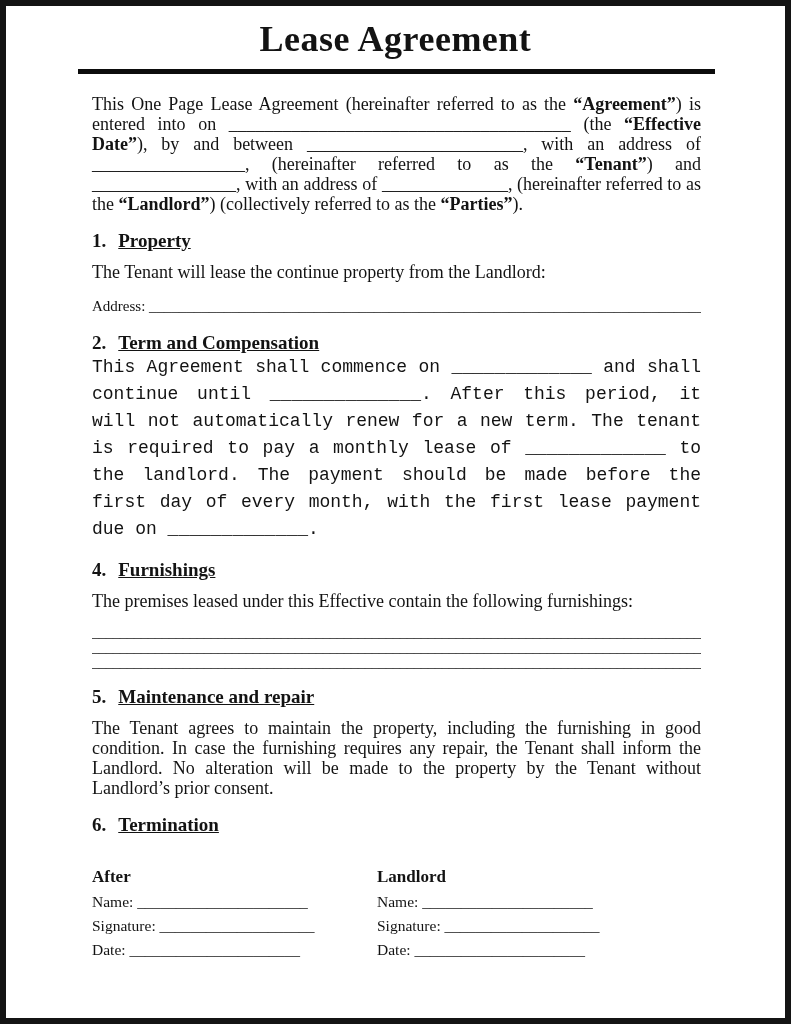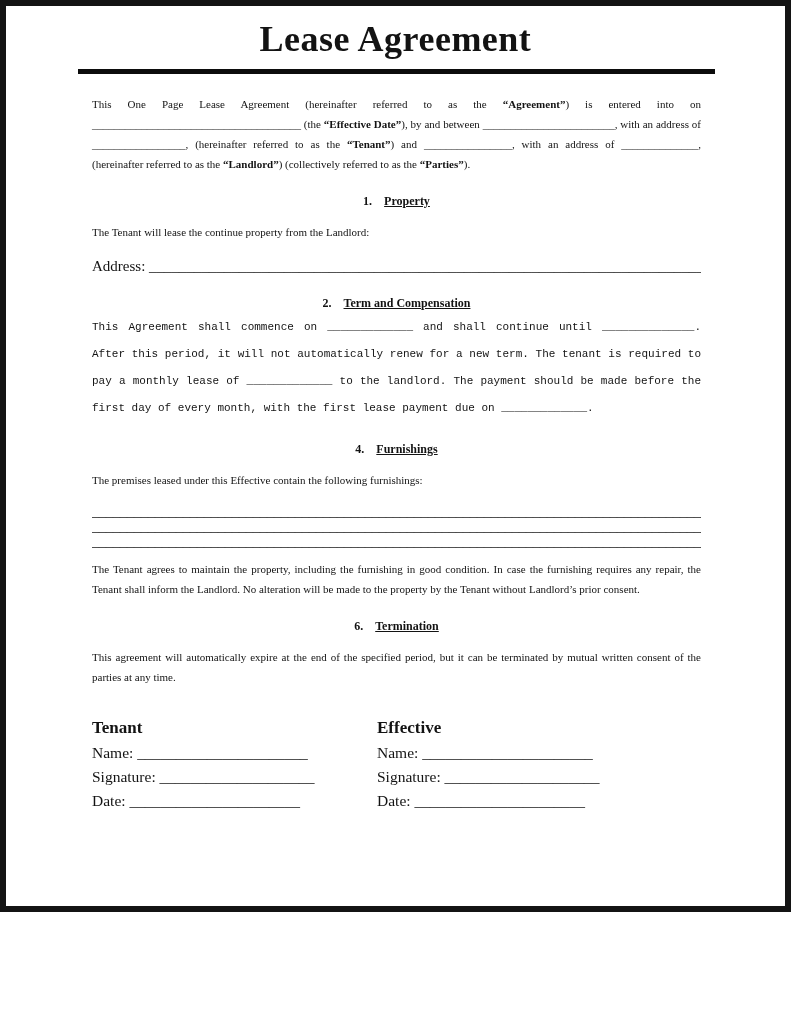--- a/index.html
+++ b/index.html
@@ -1,18 +1,18 @@
 <!DOCTYPE html>
 <html><head>
 <meta charset="utf-8">
 <style>
   html, body { margin: 0; padding: 0; background: #ffffff; }
   .page {
     width: 791px;
-    height: 912px;
+    height: 1024px;
     box-sizing: border-box;
     border: 6px solid #141414;
     background: #ffffff;
     font-family: "Liberation Serif", serif;
     color: #131313;
     overflow: hidden;
   }
   .doc-title {
     text-align: center;
     font-size: 36px;
@@ -22,33 +22,32 @@
   }
   .title-rule {
     height: 5px;
     background: #0c0c0c;
     margin: 9px 70px 0 72px;
   }
   .content {
     padding: 0 84px 0 86px;
   }
   .para {
-    font-size: 11px;
+    font-size: 18px;
     line-height: 20px;
     text-align: justify;
     margin: 10px 0 0 0;
   }
   .intro { margin-top: 20px; }
   .b { font-weight: bold; }
   .sec-h {
-    font-size: 12px;
+    font-size: 19px;
     font-weight: bold;
     margin: 16px 0 0 0;
     line-height: 22px;
-    text-align: center;
   }
   .sec-h .num { display: inline-block; margin-right: 12px; }
   .sec-h .sec-title { text-decoration: underline; }
   .spaced { line-height: 27px; margin-top: 0; font-family: Liberation Mono, monospace; }
   .fill-line {
     font-size: 15px;
     line-height: 20px;
     white-space: nowrap;
     overflow: hidden;
     margin-top: 14px;
@@ -107,37 +106,37 @@
       <h2 class="sec-h"><span class="num">4.</span><span class="sec-title">Furnishings</span></h2>
       <p class="para">The premises leased under this Effective contain the following furnishings:</p>
       <div class="blank-runs">
         <div class="fill-line">______________________________________________________________________________________________________________</div>
         <div class="fill-line">______________________________________________________________________________________________________________</div>
         <div class="fill-line">______________________________________________________________________________________________________________</div>
       </div>
     </div>
 
     <div class="section">
+      <h2 class="sec-h"><span class="num">5.</span><span class="sec-title">Maintenance and repair</span></h2>
       <p class="para">The Tenant agrees to maintain the property, including the furnishing in good condition. In case the furnishing requires any repair, the Tenant shall inform the Landlord. No alteration will be made to the property by the Tenant without Landlord’s prior consent.</p>
     </div>
 
     <div class="section">
       <h2 class="sec-h"><span class="num">6.</span><span class="sec-title">Termination</span></h2>
-      <p class="para">This agreement will automatically expire at the end of the specified period, but it can be terminated by mutual written consent of the parties at any time.</p>
     </div>
 
     <div class="sig-row">
       <div class="sig-col">
-        <div class="sig-h">Tenant</div>
+        <div class="sig-h">After</div>
         <div class="sig-line">Name: ______________________</div>
         <div class="sig-line">Signature: ____________________</div>
         <div class="sig-line">Date: ______________________</div>
       </div>
       <div class="sig-col">
-        <div class="sig-h">Effective</div>
+        <div class="sig-h">Landlord</div>
         <div class="sig-line">Name: ______________________</div>
         <div class="sig-line">Signature: ____________________</div>
         <div class="sig-line">Date: ______________________</div>
       </div>
     </div>
 
   </div>
 </div>
 
 </body></html>

